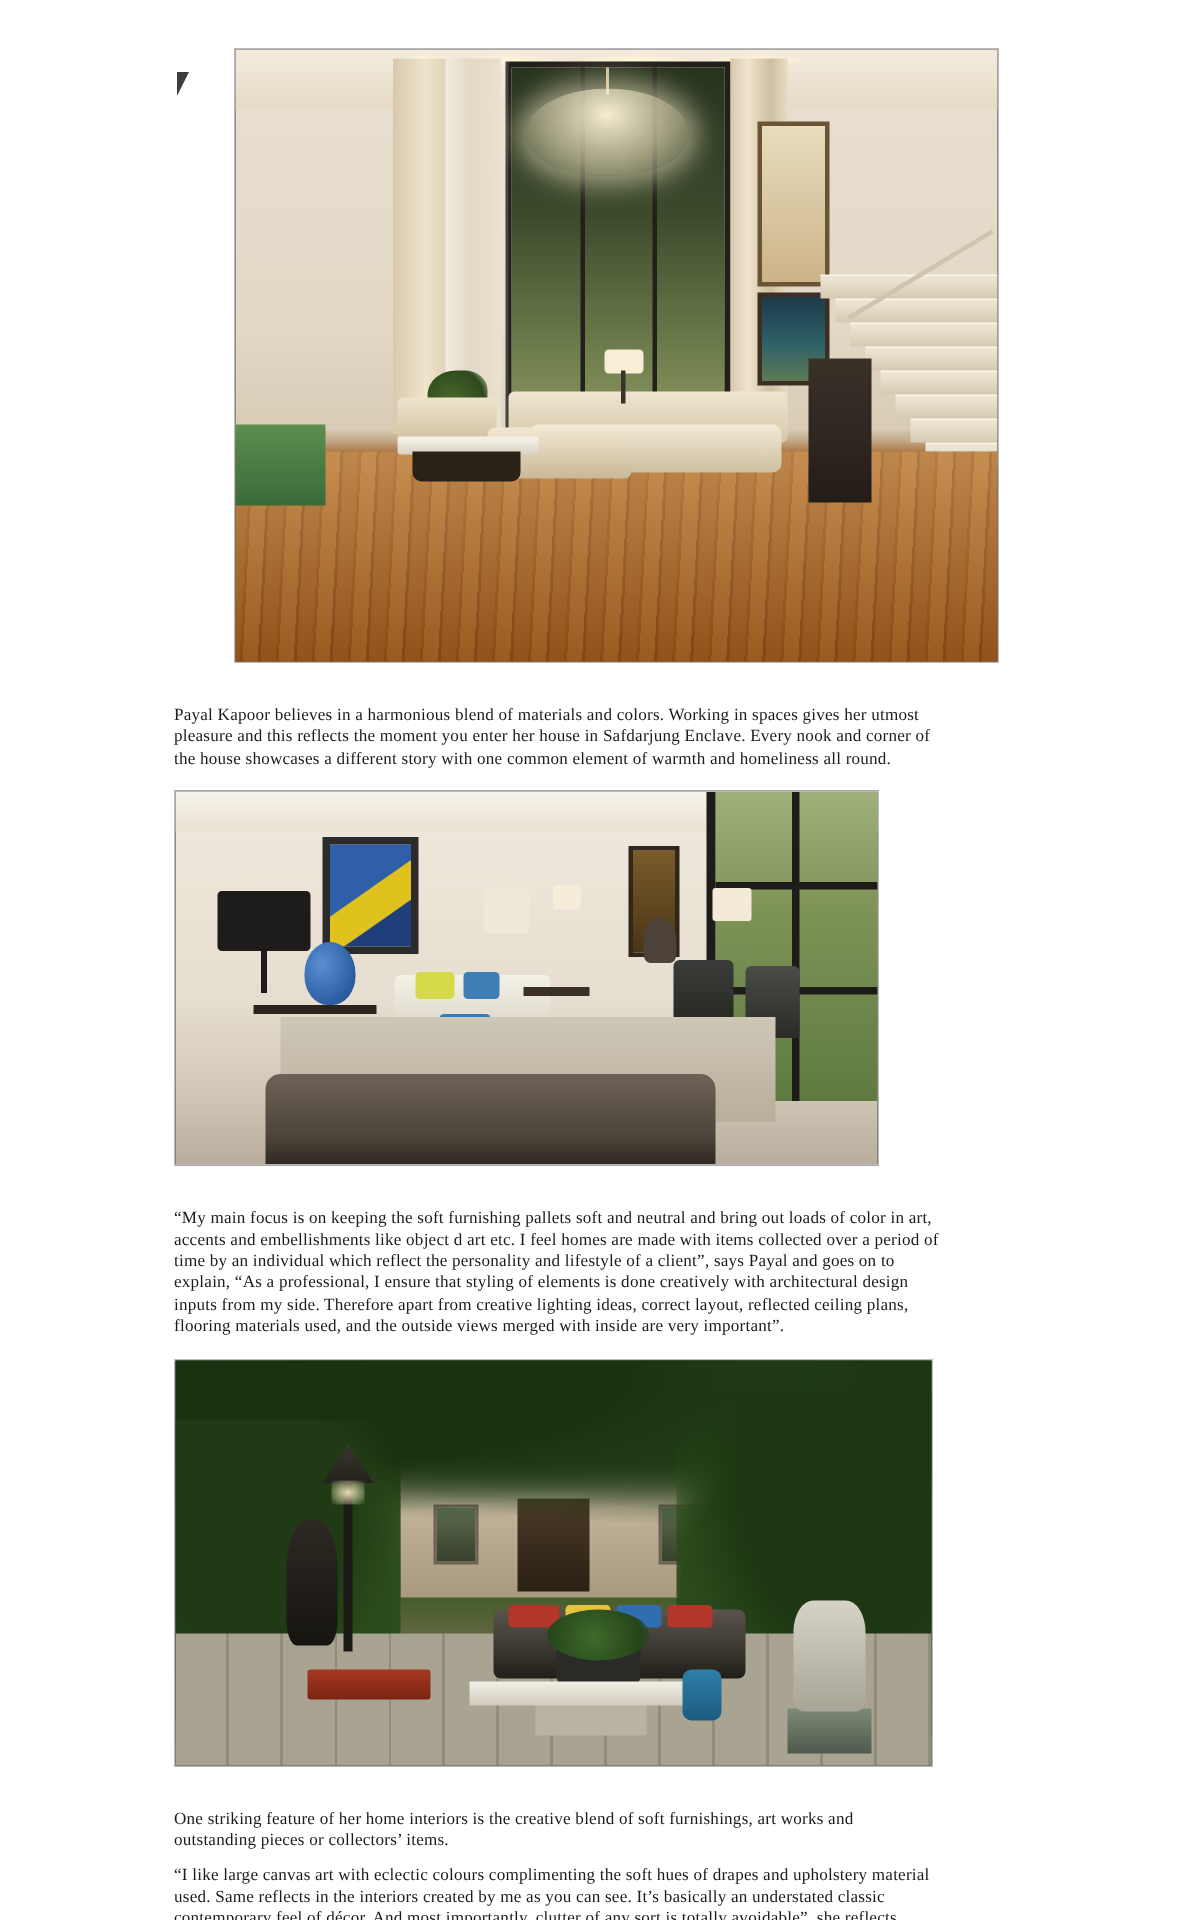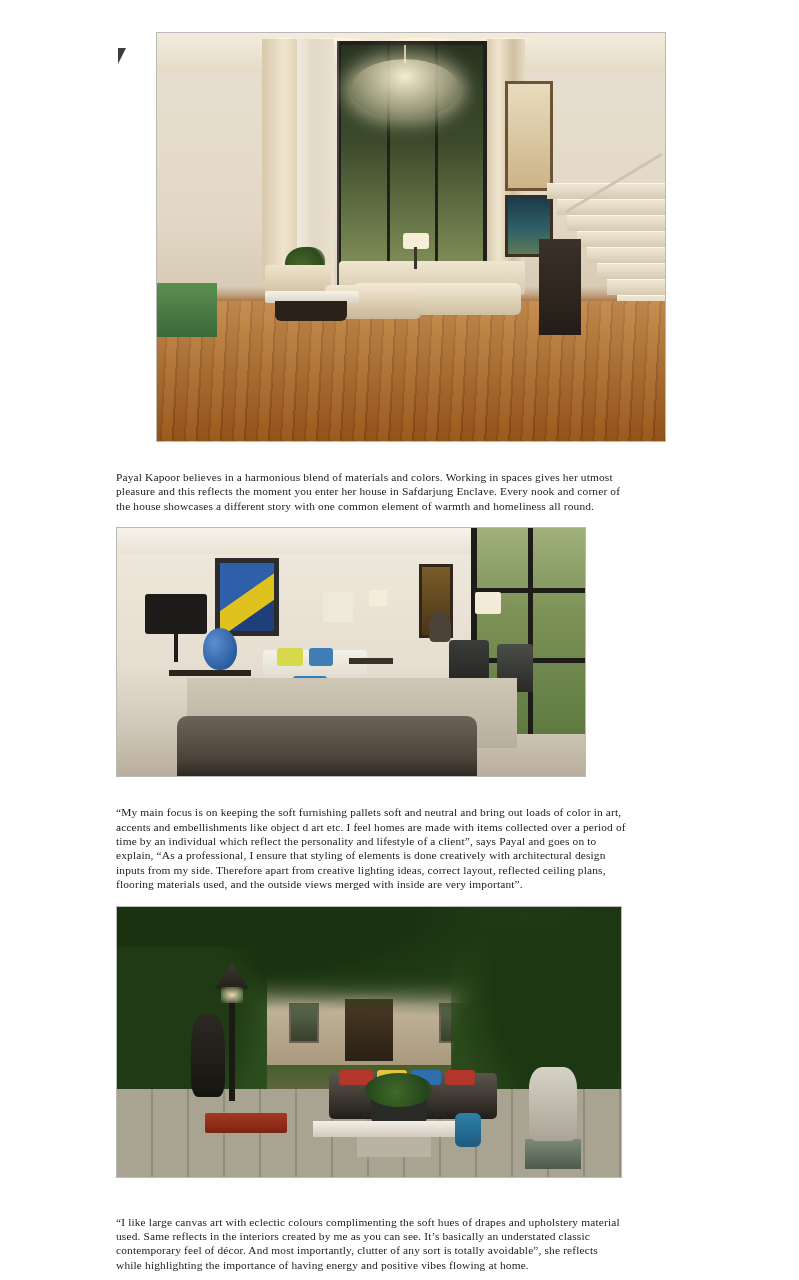--- a/index.html
+++ b/index.html
@@ -547,20 +547,21 @@
         <div class="r3-lamppost"></div>
         <div class="r3-lamphead"></div>
         <div class="r3-lamplight"></div>
         <div class="r3-stool"></div>
         <div class="r3-statueR-base"></div>
         <div class="r3-statueR"></div>
       </div>
     </figure>
 
     <div class="gap-md"></div>
+    <p class="body">One striking feature of her home interiors is the creative blend of soft furnishings, art works and outstanding pieces or collectors’ items.</p>
 
     <div class="gap-sm"></div>
     <p class="body">“I like large canvas art with eclectic colours complimenting the soft hues of drapes and upholstery material used. Same reflects in the interiors created by me as you can see. It’s basically an understated classic contemporary feel of décor. And most importantly, clutter of any sort is totally avoidable”, she reflects while highlighting the importance of having energy and positive vibes flowing at home.</p>
 
     <div class="gap-sm"></div>
 
   </div>
 </div>
 
 </body></html>

